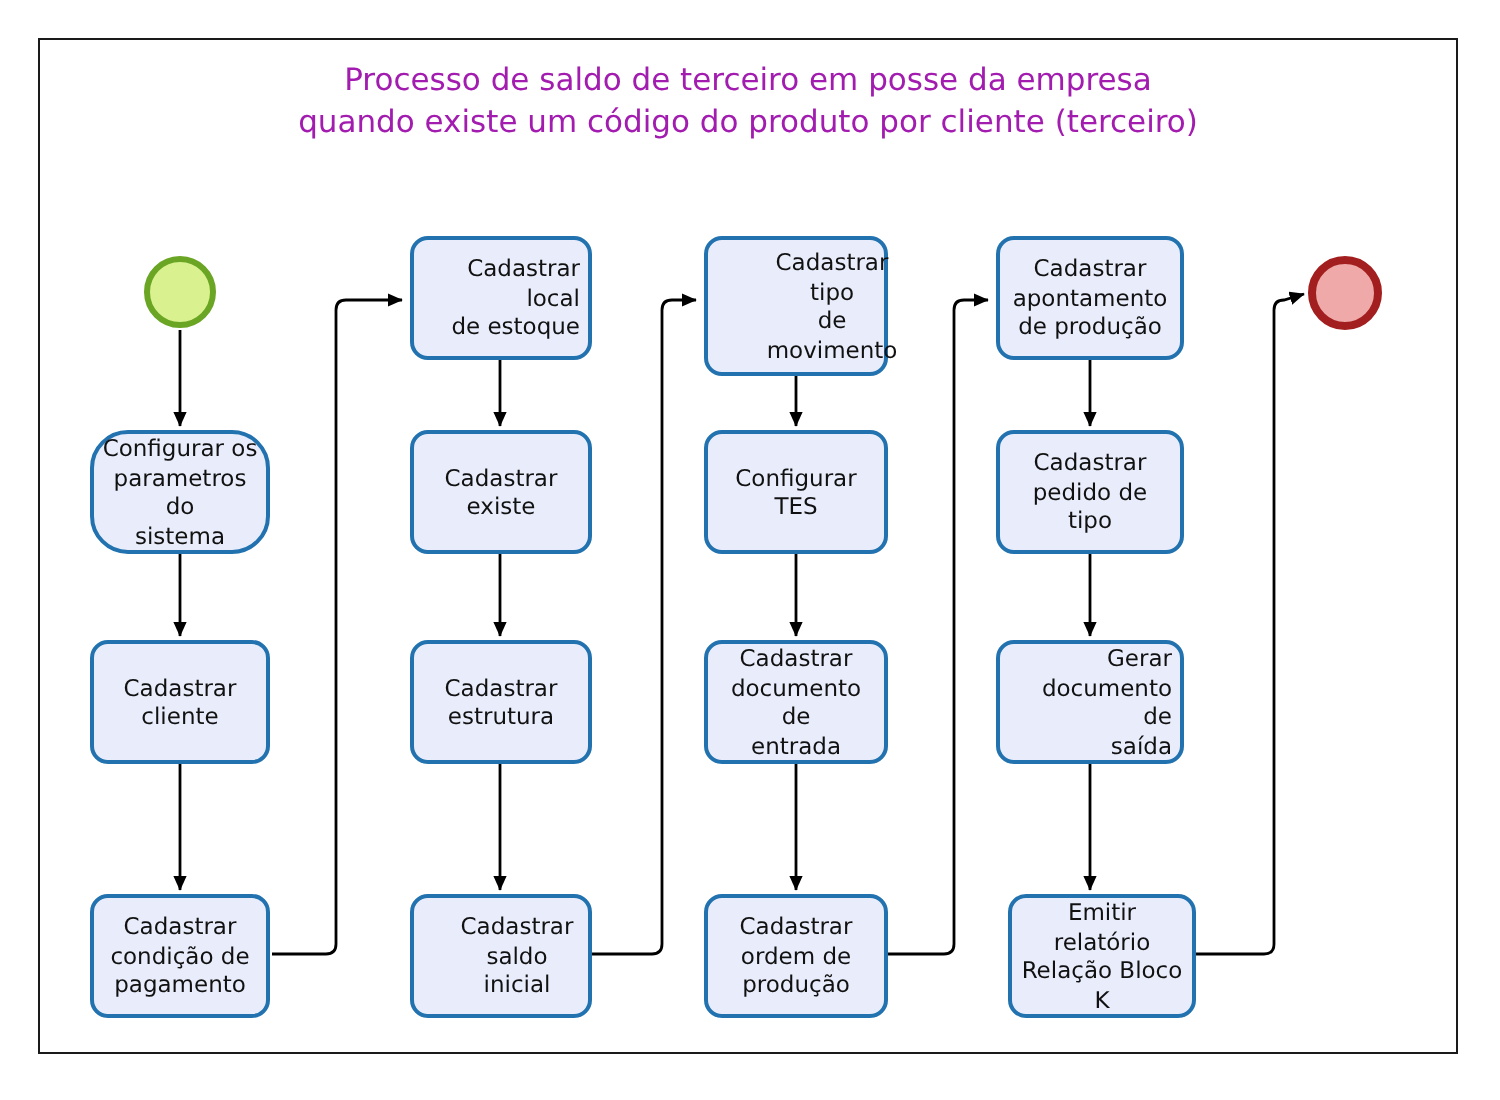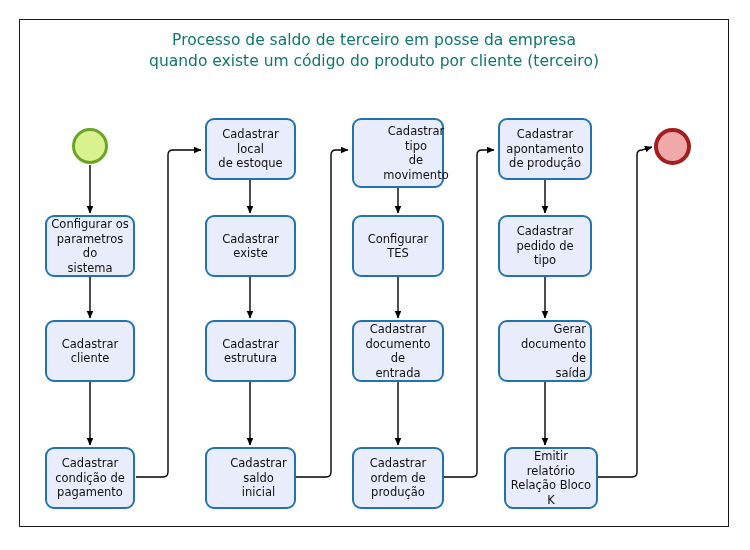--- a/index.html
+++ b/index.html
@@ -15,21 +15,21 @@
     width:710px;height:508px;
     border:1.5px solid #1a1a1a;
     box-sizing:border-box;
     background:#fff;
   }
   #title{
     position:absolute;left:19px;top:30px;width:710px;
     text-align:center;
     font-size:15.5px;
     line-height:21px;
-    color:#0f766e;
+    color:#a21caf;
     font-family:"DejaVu Sans", sans-serif;
   }
   #title div{white-space:nowrap;}
   svg#edges{position:absolute;left:0;top:0;width:750px;height:550px;}
   .node{
     position:absolute;
     box-sizing:border-box;
     border:2px solid #2272b0;
     border-radius:9px;
     background:#e9edfb;
@@ -101,21 +101,21 @@
       <path d="M545,382 L545,445" marker-end="url(#arw)"></path>
 
       <path d="M592,477 L632,477 Q637,477 637,472 L637,155 Q637,150 642,150 L652,147" marker-end="url(#arw)"></path>
     </g>
   </svg>
 
   <div class="terminator start-node" style="left:72px;top:128px;width:36px;height:36px;"></div>
 
   <div class="terminator end-node" style="left:654px;top:128px;width:37px;height:37px;"></div>
 
-  <div class="node" style="left:45px;top:215px;width:90px;height:62px;">
+  <div class="node" style="left:45px;top:215px;width:90px;height:62px;border-radius:19px;">
     <div>
       <span>Configurar os</span>
       <span>parametros do</span>
       <span>sistema</span>
     </div>
   </div>
 
   <div class="node" style="left:45px;top:320px;width:90px;height:62px;">
     <div>
       <span>Cadastrar</span>
@@ -124,21 +124,21 @@
   </div>
 
   <div class="node" style="left:45px;top:447px;width:90px;height:62px;">
     <div>
       <span>Cadastrar</span>
       <span>condição de</span>
       <span>pagamento</span>
     </div>
   </div>
 
-  <div class="node" style="left:205px;top:118px;width:91px;height:62px;">
+  <div class="node" style="left:205px;top:118px;width:91px;height:62px;text-align:right;">
     <div>
       <span>Cadastrar local</span>
       <span>de estoque</span>
     </div>
   </div>
 
   <div class="node" style="left:205px;top:215px;width:91px;height:62px;">
     <div>
       <span>Cadastrar</span>
       <span>existe</span>

